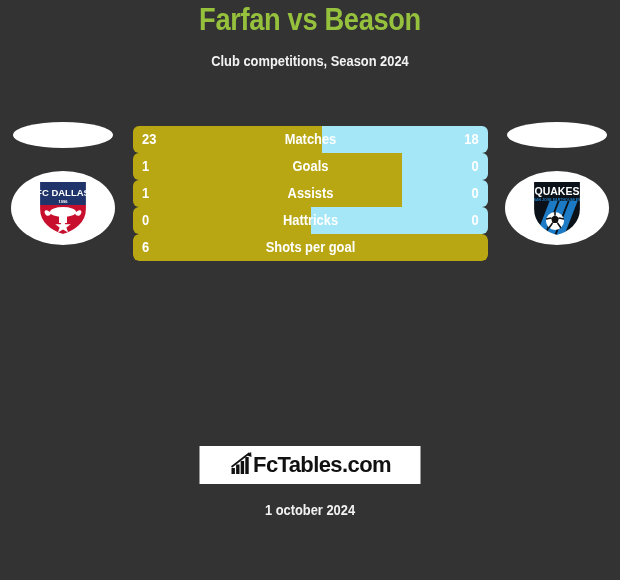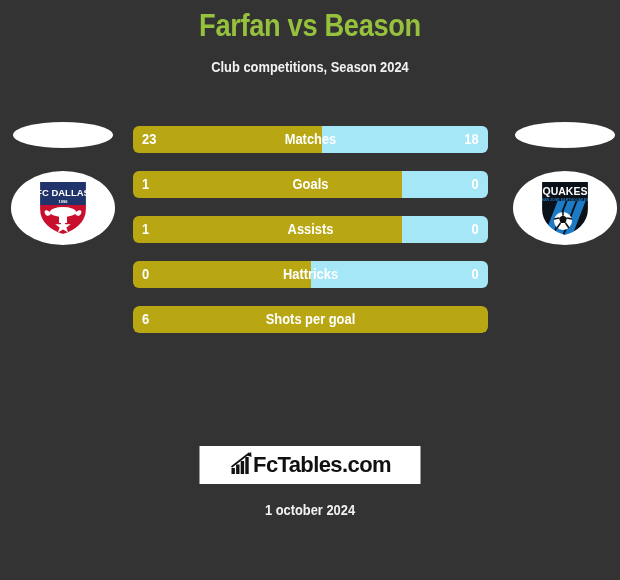--- a/index.html
+++ b/index.html
@@ -8,21 +8,20 @@
     width: 620px;
     height: 580px;
     background: #333333;
     font-family: "Liberation Sans", sans-serif;
     overflow: hidden;
     position: relative;
   }
 
   
   .header {
-    padding-top: 6px;
     text-align: center;
   }
   .title {
     color: #96C13D;
     font-size: 31px;
     font-weight: bold;
     letter-spacing: -0.4px;
     line-height: 40px;
     transform: scaleX(0.88);
   }
@@ -34,21 +33,21 @@
     transform: scaleX(0.92);
   }
 
   
   .logo-block {
     position: absolute;
     width: 110px;
     text-align: center;
   }
   .logo-left  { left: 8px;  top: 120px; }
-  .logo-right { right: 0; top: 120px; }
+  .logo-right { right: 8px; top: 120px; }
 
   .ellipse-top {
     width: 100px;
     height: 26px;
     background: #ffffff;
     border-radius: 50%;
     margin: 2px auto 0 auto;
   }
   .badge-holder {
     width: 104px;
@@ -66,21 +65,20 @@
   
   .bars {
     position: absolute;
     left: 133px;
     top: 126px;
     width: 355px;
   }
   .bar-row {
     position: relative;
     height: 27px;
-    margin-bottom: 18px;
     border-radius: 6px;
     overflow: hidden;
     background: transparent;
   }
   .bar-left, .bar-right {
     position: absolute;
     top: 0;
     height: 100%;
   }
   .bar-left  { left: 0;  background: #B8A712; }

